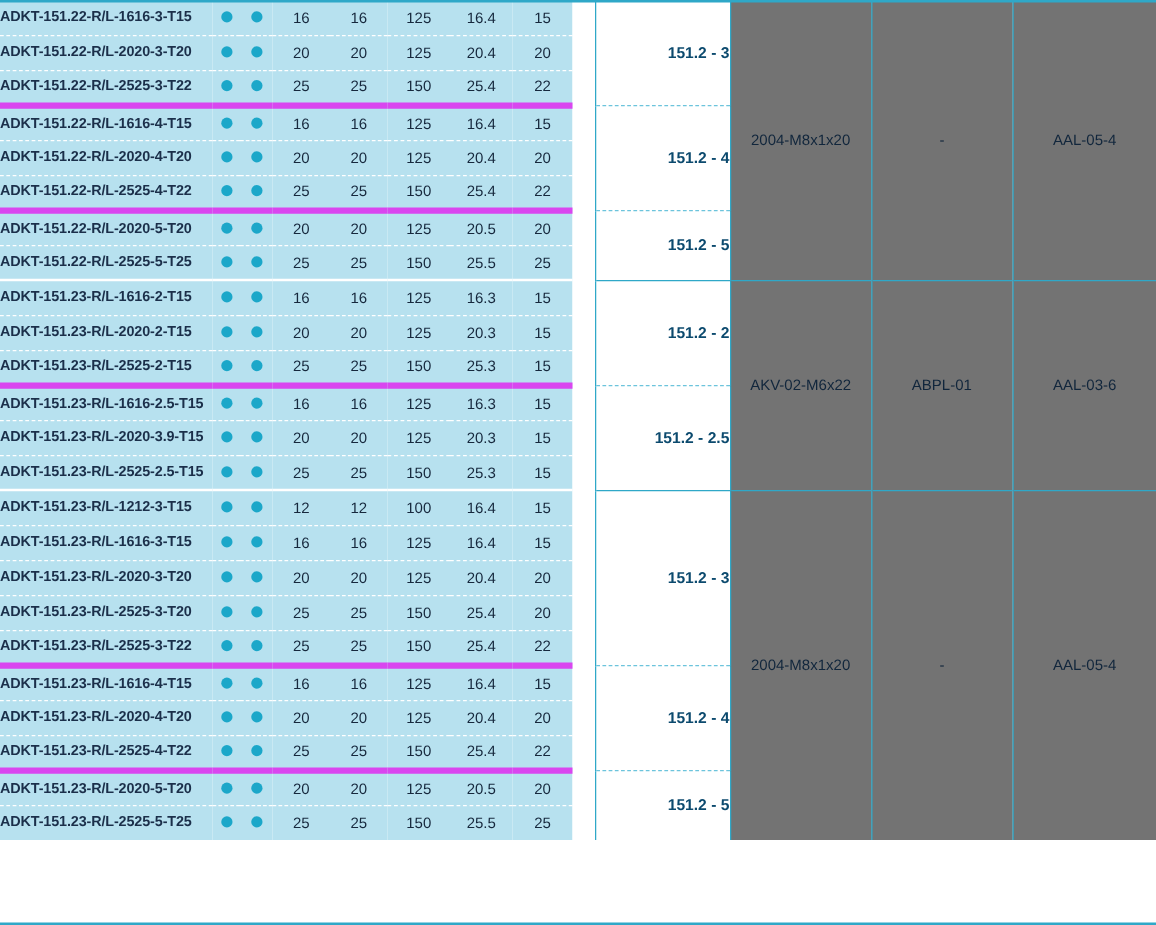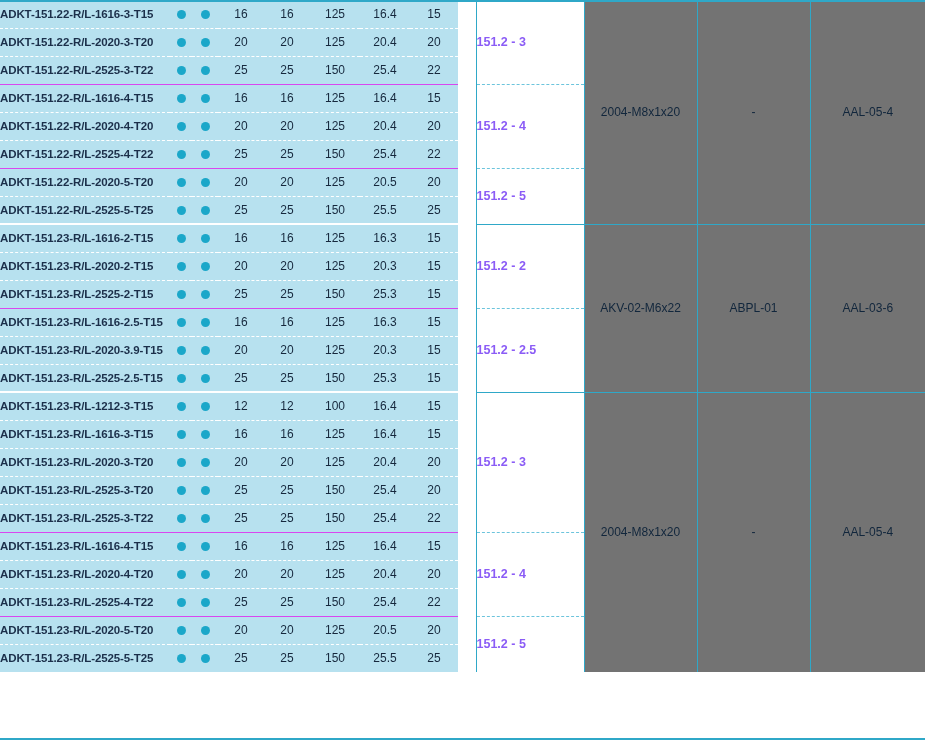--- a/index.html
+++ b/index.html
@@ -72,24 +72,24 @@
     color: #16283d;
     text-align: center;
     font-size: 12px;
   }
   td.gapcell {
     background: #ffffff;
     border-right: 1px solid #2fa8c8;
     border-left: 0;
   }
   td.group {
-    text-align: left;
+    text-align: right;
     font-weight: bold;
     font-size: 12.5px;
-    color: #8b5cf6;
+    color: #0c4a6e;
     border-right: 1px solid #2fa8c8;
     background: #ffffff;
   }
   td.plain {
     text-align: center;
     font-size: 12px;
     color: #11263c;
     background: #737373;
     border-right: 1px solid #2fa8c8;
   }
@@ -100,21 +100,21 @@
 
   
   .sep-dash td.code,
   .sep-dash td.dotcell,
   .sep-dash td.num {
     border-top: 1px dashed #ffffff;
   }
   .sep-solid td.code,
   .sep-solid td.dotcell,
   .sep-solid td.num {
-    border-top: 1px solid #d946ef;
+    border-top: 5px solid #d946ef;
   }
   .blockstart td.code,
   .blockstart td.dotcell,
   .blockstart td.num {
     border-top: 2px solid #ffffff;
   }
   
   .grp-dash td.group,
   .grp-dash td.plain {
     border-top: 1px dashed #6cc4dc;

